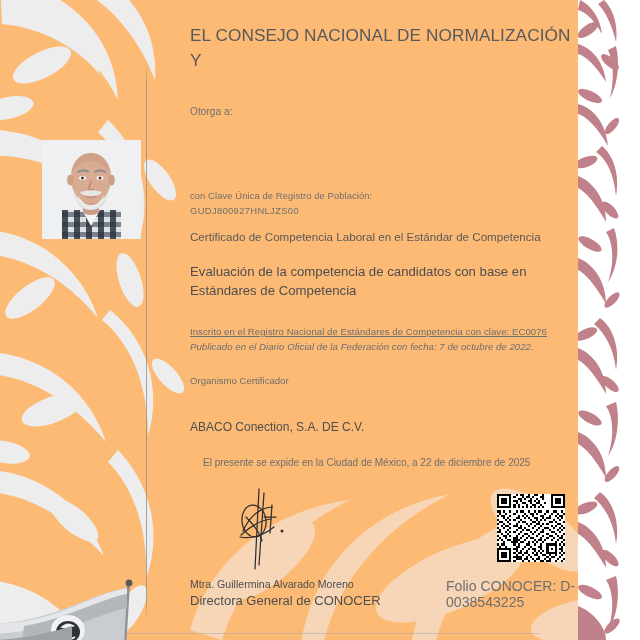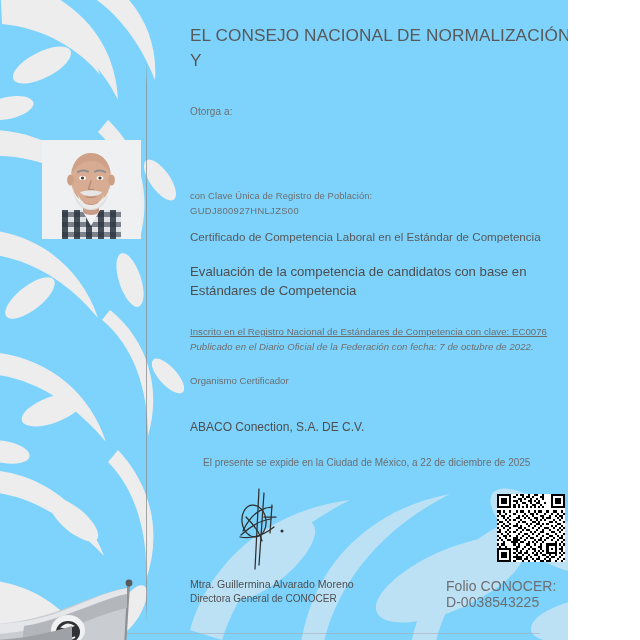--- a/index.html
+++ b/index.html
@@ -6,24 +6,24 @@
     margin: 0;
     padding: 0;
     background: #ffffff;
   }
   body {
     font-family: "Liberation Sans", sans-serif;
     -webkit-font-smoothing: antialiased;
   }
   #certificate {
     position: relative;
-    width: 568px;
+    width: 640px;
     height: 640px;
     overflow: hidden;
-    background: #7dd3fc;
+    background: #fdba74;
   }
 
   
   .watermark-left {
     position: absolute;
     left: -10px;
     top: -20px;
     width: 200px;
     height: 680px;
     overflow: hidden;
@@ -227,21 +227,21 @@
     position: absolute;
     left: 190px;
     top: 578px;
     font-size: 10.6px;
     color: #4d4e50;
   }
   .signer-title {
     position: absolute;
     left: 190px;
     top: 593px;
-    font-size: 10px;
+    font-size: 13px;
     color: #4d4e50;
   }
 
   
   .qr-code {
     position: absolute;
     left: 497px;
     top: 494px;
     width: 68px;
     height: 68px;

